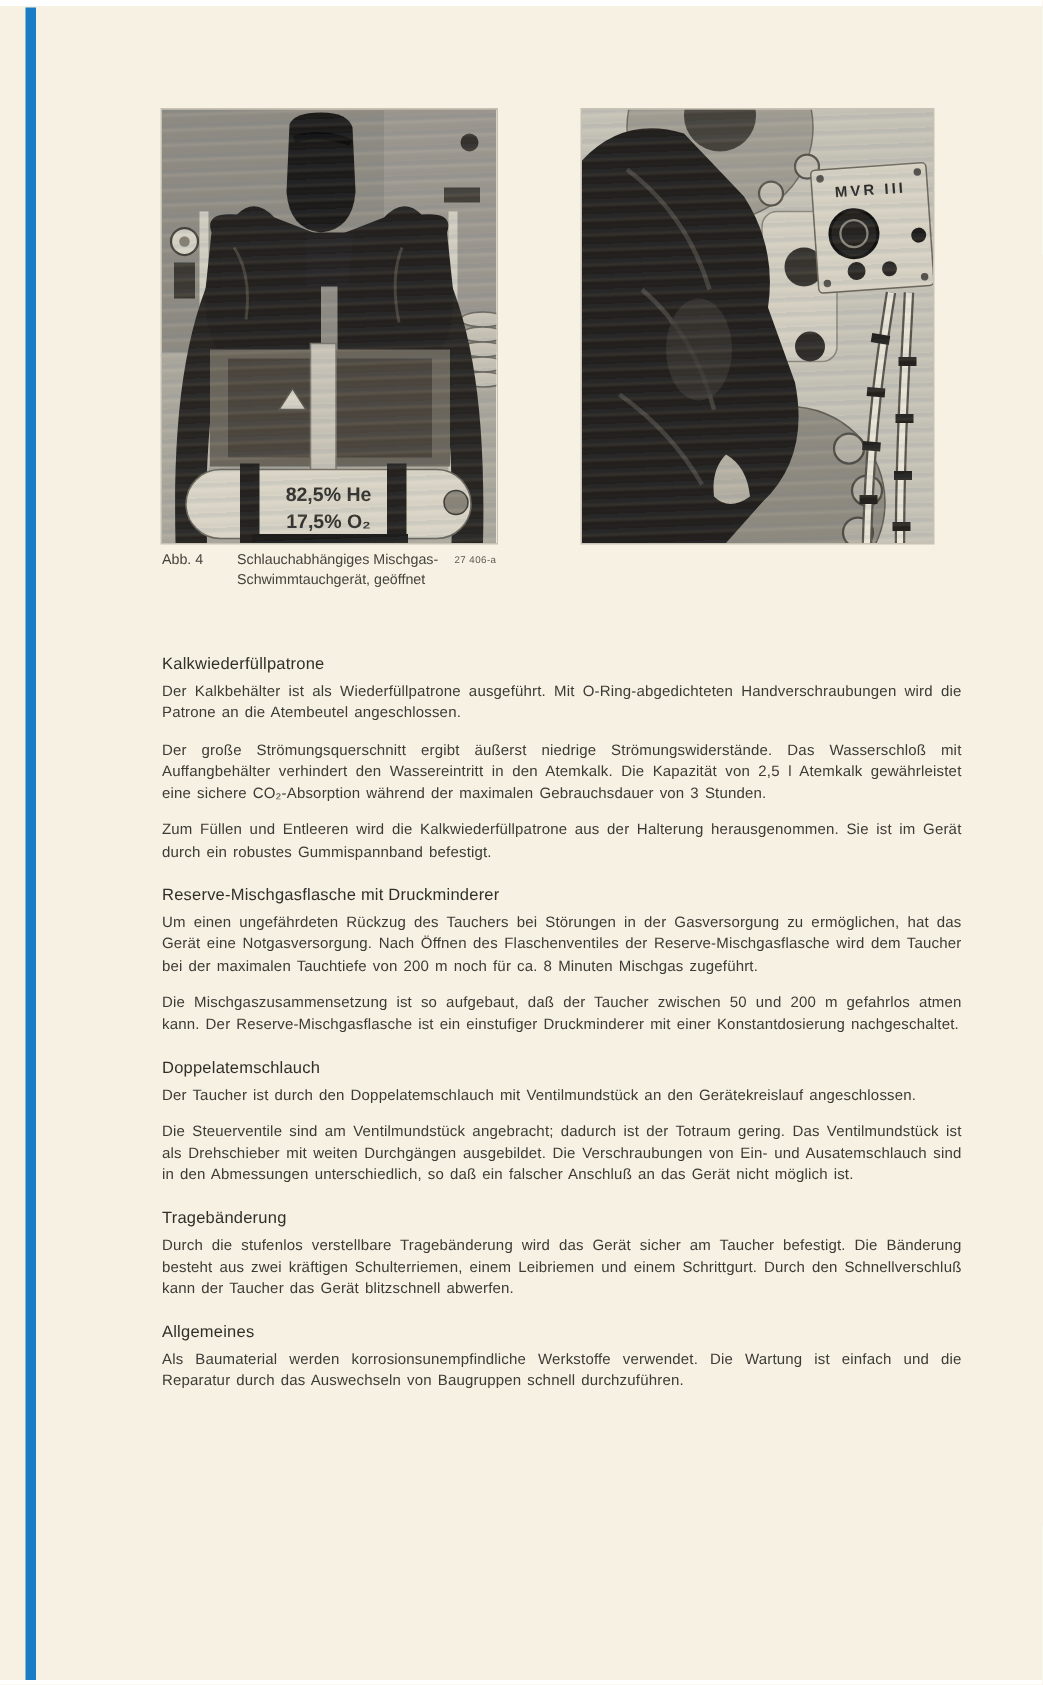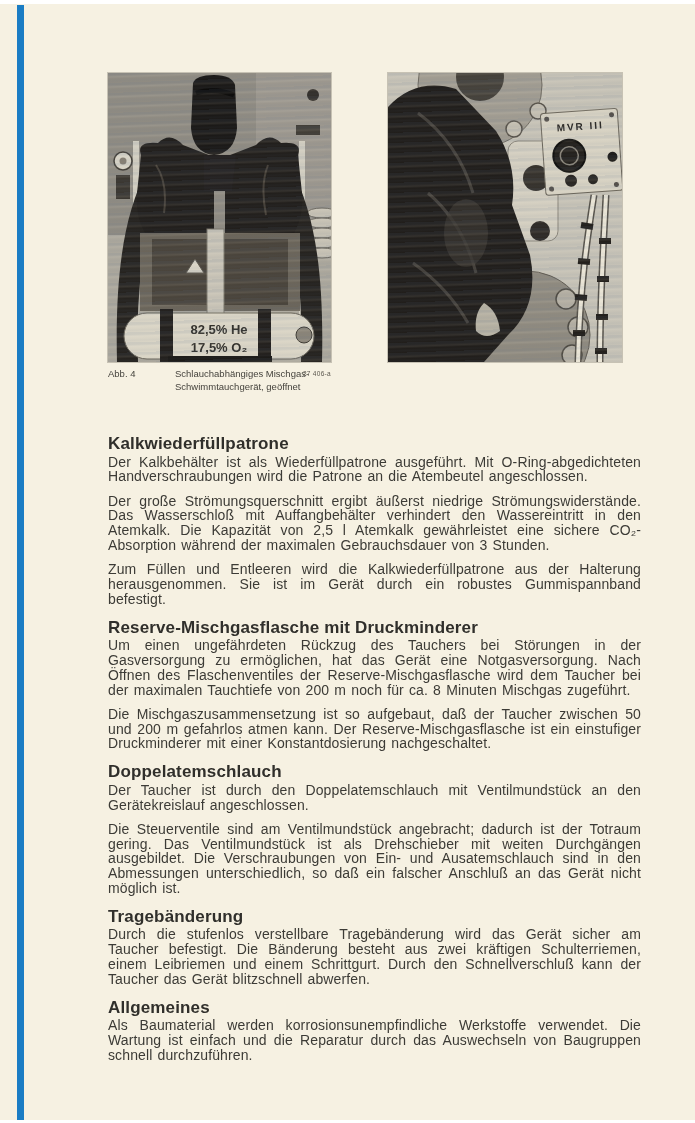--- a/index.html
+++ b/index.html
@@ -27,41 +27,41 @@
       rgba(246,241,226,.09) 4px, rgba(255,255,255,0) 6px,
       rgba(96,118,148,.05) 8px, rgba(255,255,255,0) 10px);
   }
   .photo-frame svg{display:block;}
   #photo-abb4{left:108px;top:69px;width:223px;height:289px;}
   #photo-abb5{left:388px;top:69px;width:234px;height:289px;}
   .cyl-text{font-family:"Liberation Sans",sans-serif;font-size:13px;font-weight:bold;fill:#32302b;}
   .mvr-text{font-family:"Liberation Sans",sans-serif;font-size:10px;font-weight:bold;letter-spacing:2px;fill:#2c2925;}
   
   .caption{
-    position:absolute;top:364px;display:flex;gap:22px;
+    position:absolute;top:364px;display:flex;gap:5px;
     font-size:9.5px;line-height:12.5px;color:#45433d;
   }
   #caption-abb4{left:108px;width:223px;}
   #caption-abb5{left:388px;width:234px;}
   .fig-label{flex:0 0 31px;white-space:nowrap;}
   .fig-text{width:152px;margin-left:14px;}
   #caption-abb5 .fig-text{width:168px;}
   .fig-code{
     position:absolute;right:0;top:0;font-size:6.5px;color:#5b574e;letter-spacing:.3px;white-space:nowrap;
   }
   
   .content{
     position:absolute;left:108px;top:419px;width:533px;color:#3c3b36;
   }
   .content h3{
-    font-size:17px;line-height:13px;font-weight:bold;color:#302f2b;
+    font-size:11px;line-height:13px;font-weight:normal;color:#302f2b;
     margin:14px 0 4.5px 0;letter-spacing:.15px;
   }
   .content p{
-    font-size:14px;line-height:14.8px;margin:0 0 9.5px 0;
+    font-size:10px;line-height:14.8px;margin:0 0 9.5px 0;
     text-align:justify;word-spacing:1.1px;letter-spacing:.12px;
   }
   .content p:last-child{margin-bottom:0;}
 </style>
 </head>
 <body>
 
 <div class="page">
   <div class="accent-bar"></div>
 

